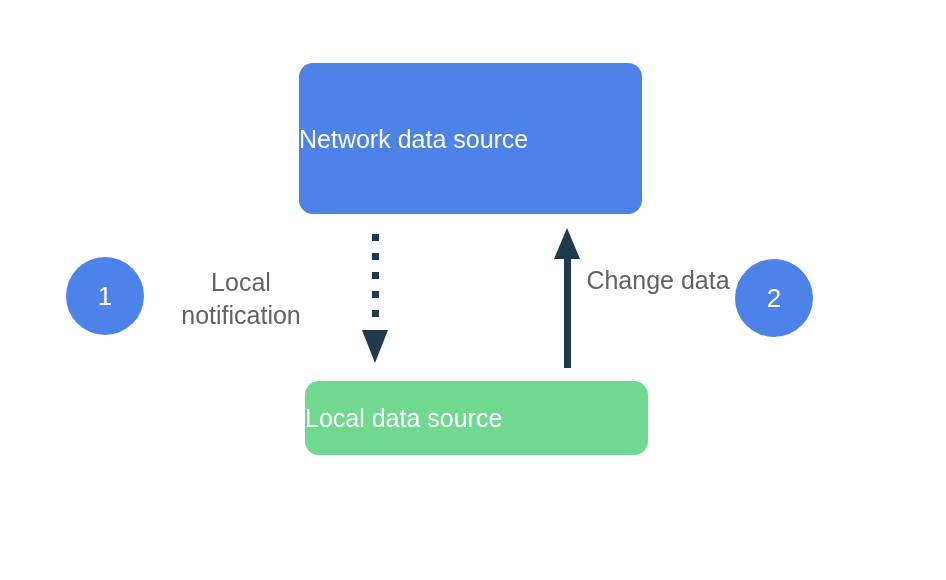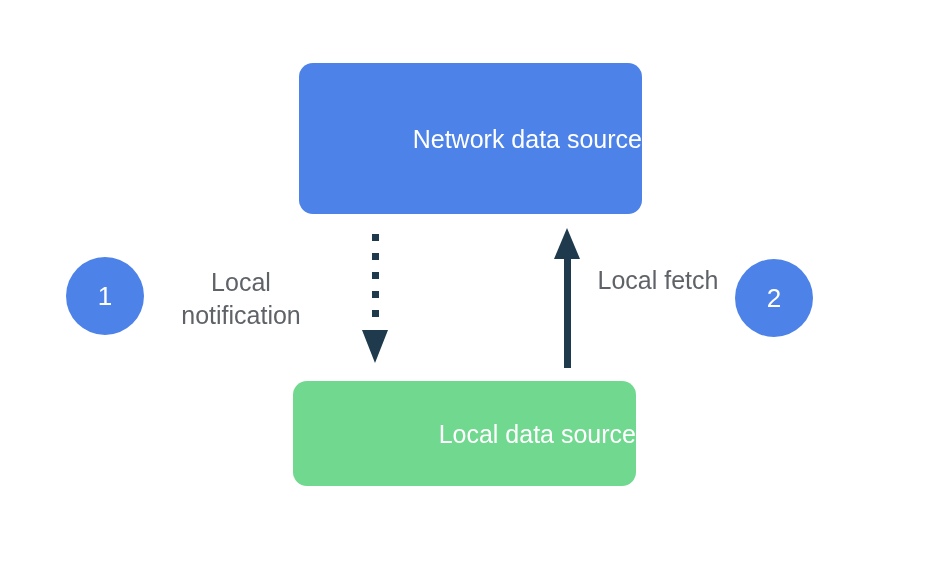--- a/index.html
+++ b/index.html
@@ -13,41 +13,41 @@
     width: 946px;
     height: 580px;
     background: #ffffff;
     overflow: hidden;
   }
   .node {
     position: absolute;
     border-radius: 14px;
     display: flex;
     align-items: center;
-    justify-content: flex-end;
+    justify-content: flex-start;
     text-align: center;
     color: #ffffff;
     font-size: 25px;
     line-height: 36px;
   }
   .node .node-label {
     max-width: 240px;
   }
   .node-network {
     left: 299px;
     top: 63px;
     width: 343px;
     height: 151px;
     background: #4D82E8;
   }
   .node-local {
-    left: 293px;
+    left: 305px;
     top: 381px;
     width: 343px;
-    height: 105px;
+    height: 74px;
     background: #70D98F;
   }
   .badge {
     position: absolute;
     width: 78px;
     height: 78px;
     border-radius: 50%;
     background: #4D82E8;
     color: #ffffff;
     font-size: 26px;
@@ -132,15 +132,15 @@
   <div class="arrow-solid-shaft"></div>
 
   <div class="badge badge-1">
     <span>1</span>
   </div>
   <div class="step-label step-label-1">Local notification</div>
 
   <div class="badge badge-2">
     <span>2</span>
   </div>
-  <div class="step-label step-label-2">Local fetch</div>
+  <div class="step-label step-label-2">Change data</div>
 
 </div>
 
 </body></html>

